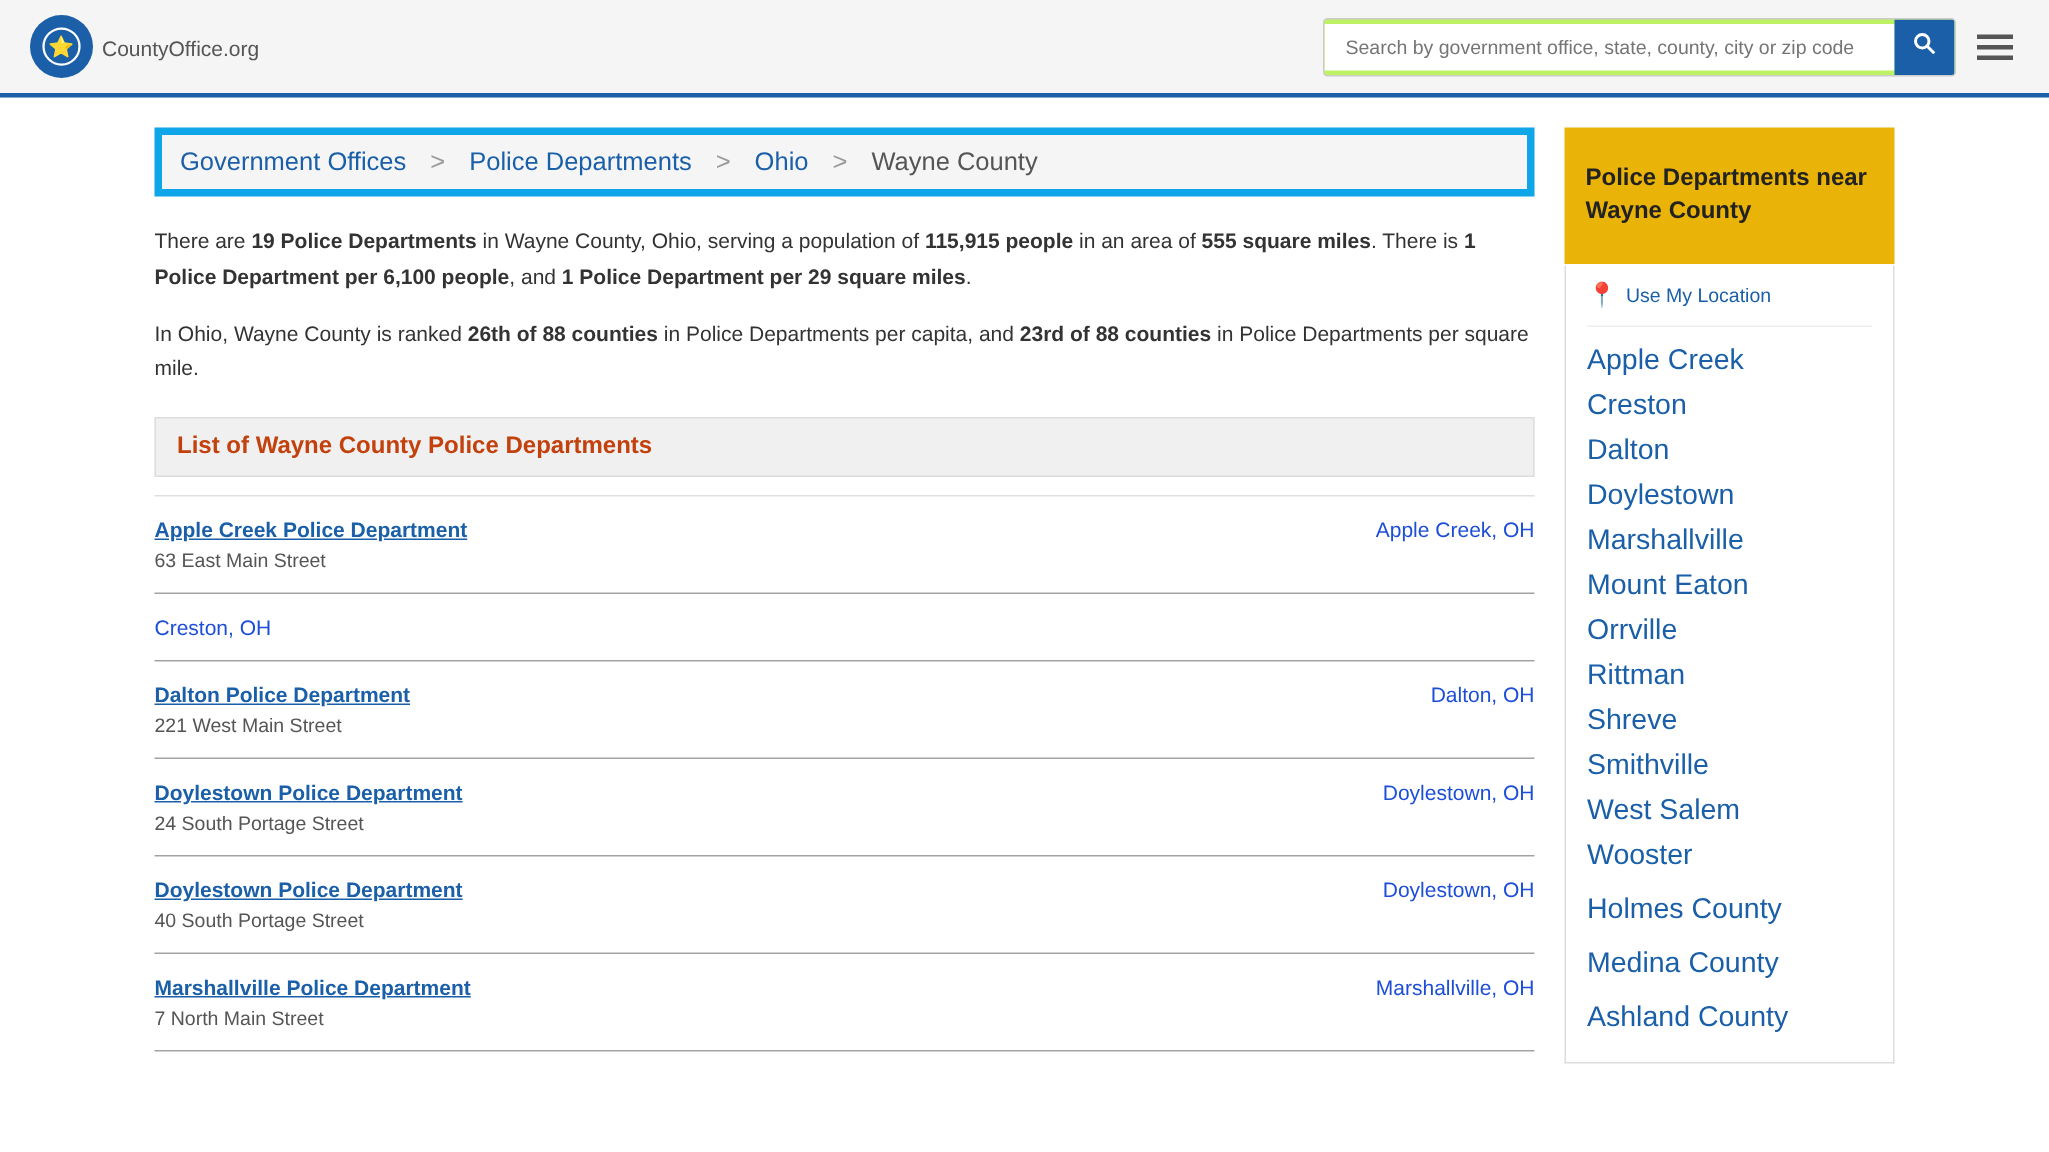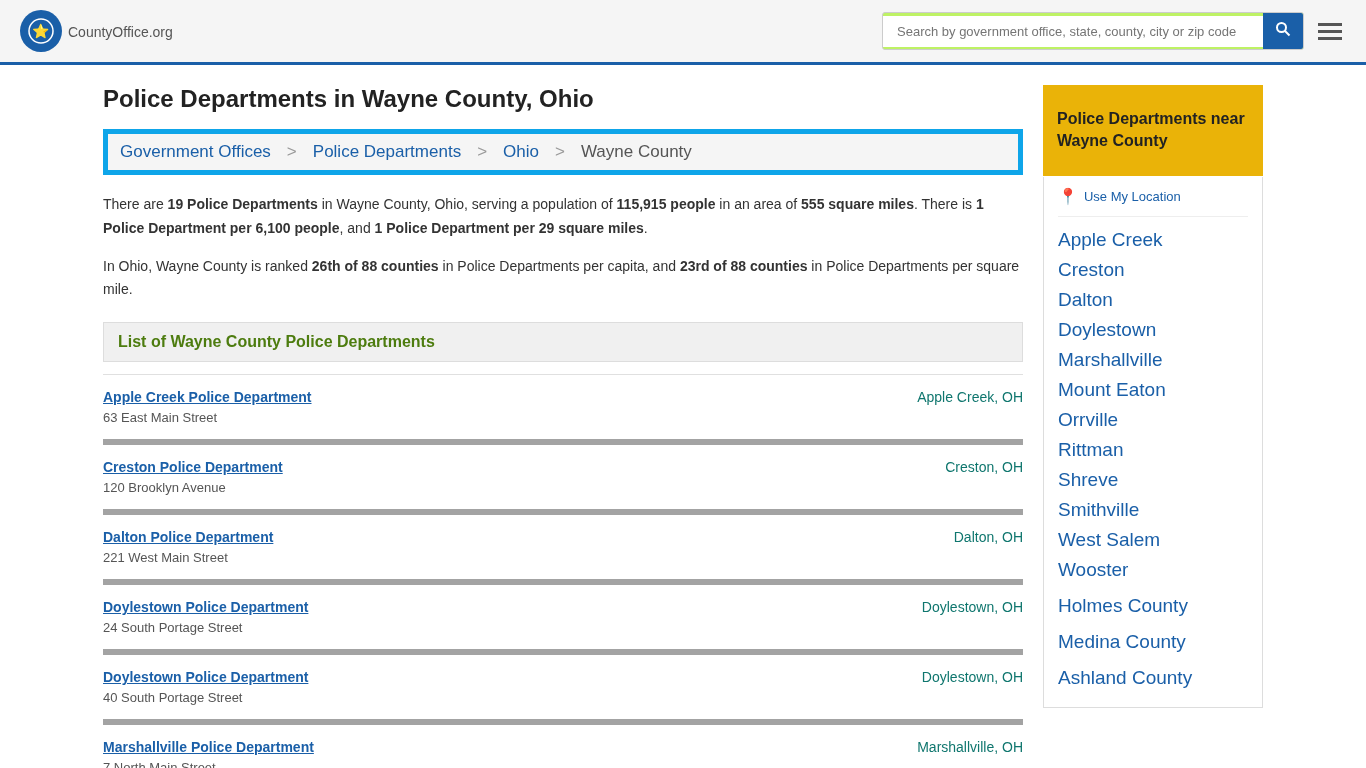--- a/index.html
+++ b/index.html
@@ -139,35 +139,35 @@
     }
     .description2 strong {
       font-weight: bold;
     }
     .section-header {
       background: #f0f0f0;
       border: 1px solid #ddd;
       padding: 10px 14px;
       font-size: 16px;
       font-weight: bold;
-      color: #4d7c0f;
+      color: #c2410c;
       margin-bottom: 12px;
     }
     .section-subtext {
       font-size: 13px;
       color: #555;
       margin-bottom: 18px;
     }
 
     
     .dept-list {
       border-top: 1px solid #e0e0e0;
     }
     .dept-item {
-      border-bottom: 6px solid #a3a3a3;
+      border-bottom: 1px solid #a3a3a3;
       padding: 14px 0;
       display: flex;
       justify-content: space-between;
       align-items: flex-start;
     }
     .dept-info {}
     .dept-name {
       font-size: 14px;
       font-weight: bold;
       color: #1a5fa8;
@@ -175,21 +175,21 @@
       cursor: pointer;
       display: block;
       margin-bottom: 4px;
     }
     .dept-address {
       font-size: 13px;
       color: #555;
     }
     .dept-city {
       font-size: 14px;
-      color: #0f766e;
+      color: #1d4ed8;
       white-space: nowrap;
     }
 
     
     .sidebar {
       width: 220px;
       flex-shrink: 0;
     }
     .sidebar-header {
       background: #eab308;
@@ -271,21 +271,20 @@
       <span></span>
       <span></span>
     </button>
   </div>
 </header>
 
 <div class="main-wrapper">
 
   <div class="content-area">
 
-    <h1 class="page-title">Police Departments in Wayne County, Ohio</h1>
 
     <nav class="breadcrumb">
       <a href="#">Government Offices</a>
       <span class="sep">&gt;</span>
       <a href="#">Police Departments</a>
       <span class="sep">&gt;</span>
       <a href="#">Ohio</a>
       <span class="sep">&gt;</span>
       <span>Wayne County</span>
     </nav>
@@ -303,24 +302,20 @@
     <div class="dept-list" id="dept-list">
 
     <div class="dept-item">
       <div class="dept-info">
         <a class="dept-name">Apple Creek Police Department</a>
         <span class="dept-address">63 East Main Street</span>
       </div>
       <span class="dept-city">Apple Creek, OH</span>
     </div>
         <div class="dept-item">
-      <div class="dept-info">
-        <a class="dept-name">Creston Police Department</a>
-        <span class="dept-address">120 Brooklyn Avenue</span>
-      </div>
       <span class="dept-city">Creston, OH</span>
     </div>
         <div class="dept-item">
       <div class="dept-info">
         <a class="dept-name">Dalton Police Department</a>
         <span class="dept-address">221 West Main Street</span>
       </div>
       <span class="dept-city">Dalton, OH</span>
     </div>
         <div class="dept-item">

